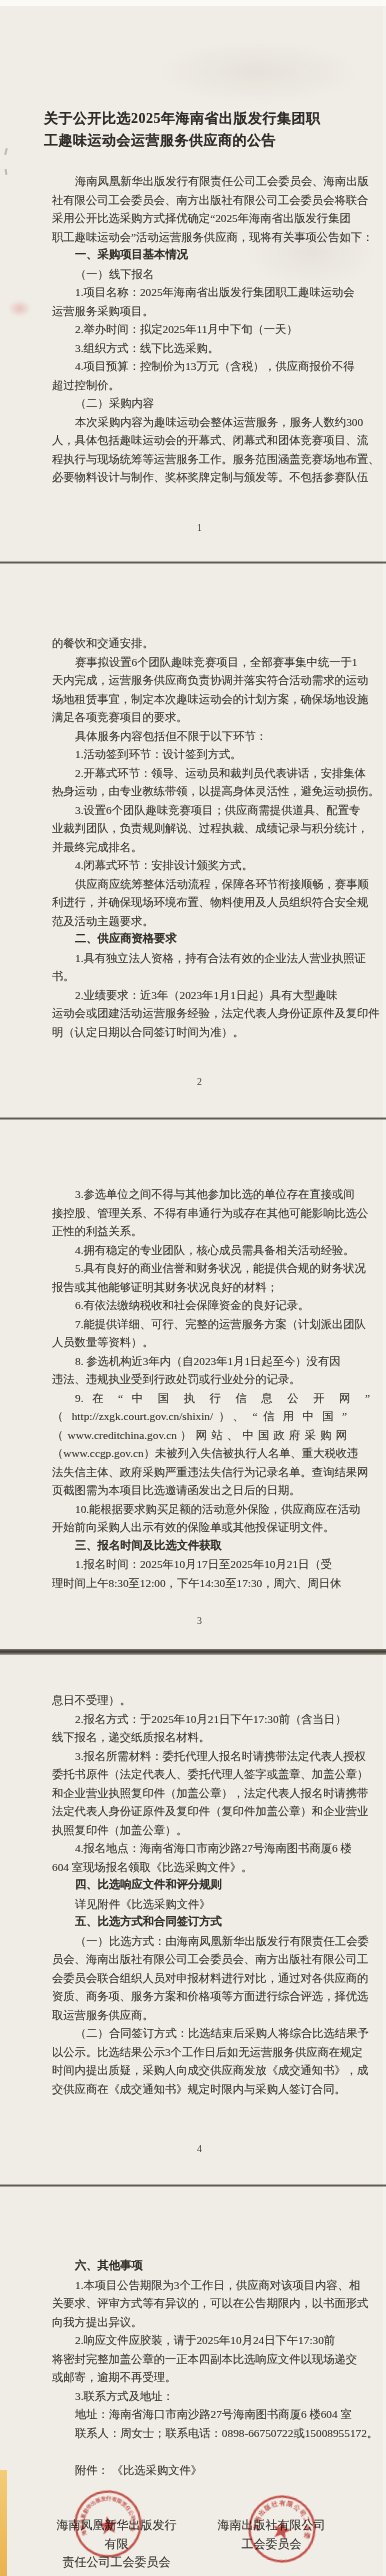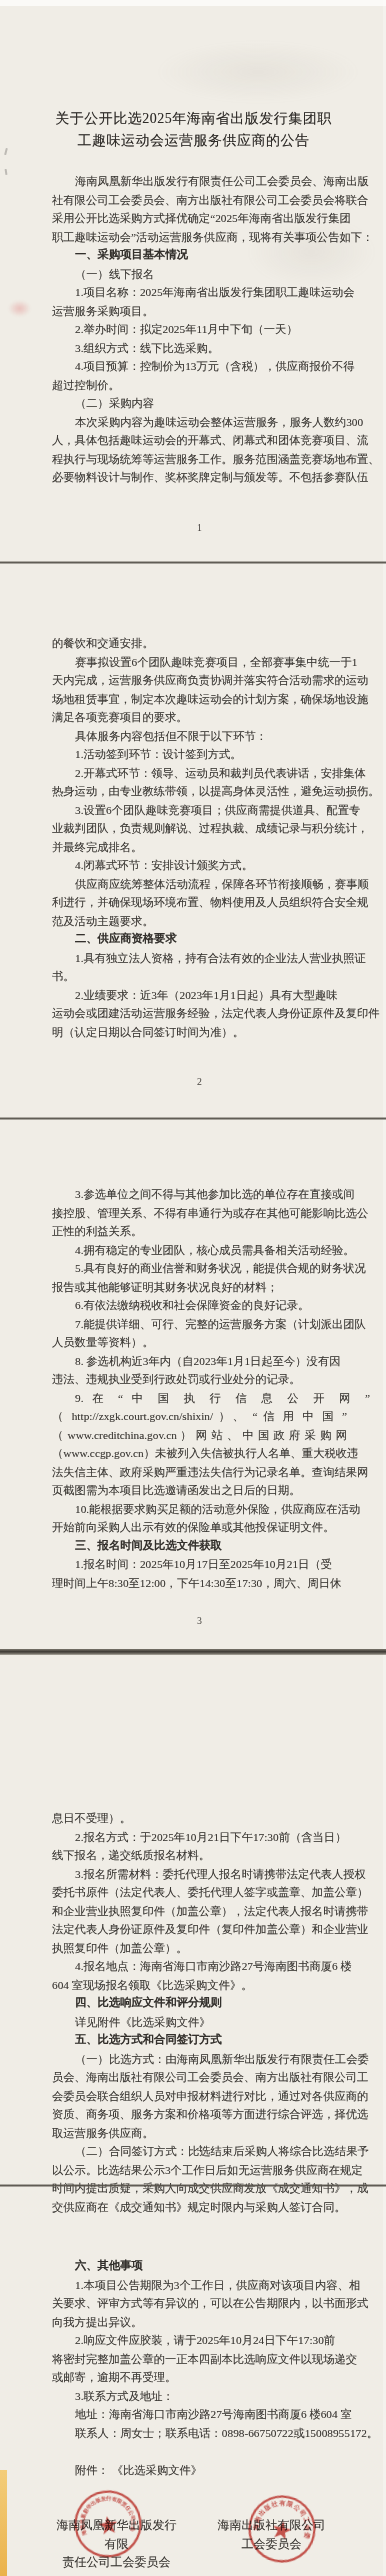--- a/index.html
+++ b/index.html
@@ -8,23 +8,22 @@
     width:386px;height:2724px;
     margin:0 auto;
     background:#f0ede6;
     overflow:hidden;
     font-family:"Liberation Serif","DejaVu Serif",serif;
     color:#3b3834;
   }
   
   .doc-title{
     position:absolute;left:44px;top:108px;width:299px;
-    text-align:center;
     font-family:"Liberation Serif","DejaVu Serif",serif;
-    font-weight:400;font-size:14px;line-height:21.6px;
+    font-weight:700;font-size:14px;line-height:21.6px;
     letter-spacing:0.5px;color:#2e2b28;
     text-shadow:0 0 0.5px rgba(46,43,40,.45);
   }
   
   .pageblock{
     position:absolute;left:52px;width:295px;
   }
   .line{
     height:18.5px;line-height:18.5px;
     font-size:11.3px;white-space:nowrap;
@@ -182,21 +181,21 @@
       <div class="line">页截图需为本项目比选邀请函发出之日后的日期。</div>
       <div class="line indent">10.能根据要求购买足额的活动意外保险，供应商应在活动</div>
       <div class="line">开始前向采购人出示有效的保险单或其他投保证明文件。</div>
       <div class="line heading indent">三、报名时间及比选文件获取</div>
       <div class="line indent">1.报名时间：2025年10月17日至2025年10月21日（受</div>
       <div class="line">理时间上午8:30至12:00，下午14:30至17:30，周六、周日休</div>
     </section>
   <div class="pagenum" style="top:1613px">3</div>
   <div class="rule rule-thick" style="top:1649px"></div>
 
-  <section class="pageblock" style="top:1809px">
+  <section class="pageblock" style="top:1691px">
       <div class="line">息日不受理）。</div>
       <div class="line indent">2.报名方式：于2025年10月21日下午17:30前（含当日）</div>
       <div class="line">线下报名，递交纸质报名材料。</div>
       <div class="line indent">3.报名所需材料：委托代理人报名时请携带法定代表人授权</div>
       <div class="line">委托书原件（法定代表人、委托代理人签字或盖章、加盖公章）</div>
       <div class="line">和企业营业执照复印件（加盖公章），法定代表人报名时请携带</div>
       <div class="line">法定代表人身份证原件及复印件（复印件加盖公章）和企业营业</div>
       <div class="line">执照复印件（加盖公章）。</div>
       <div class="line indent">4.报名地点：海南省海口市南沙路27号海南图书商厦6 楼</div>
       <div class="line">604 室现场报名领取《比选采购文件》。</div>

